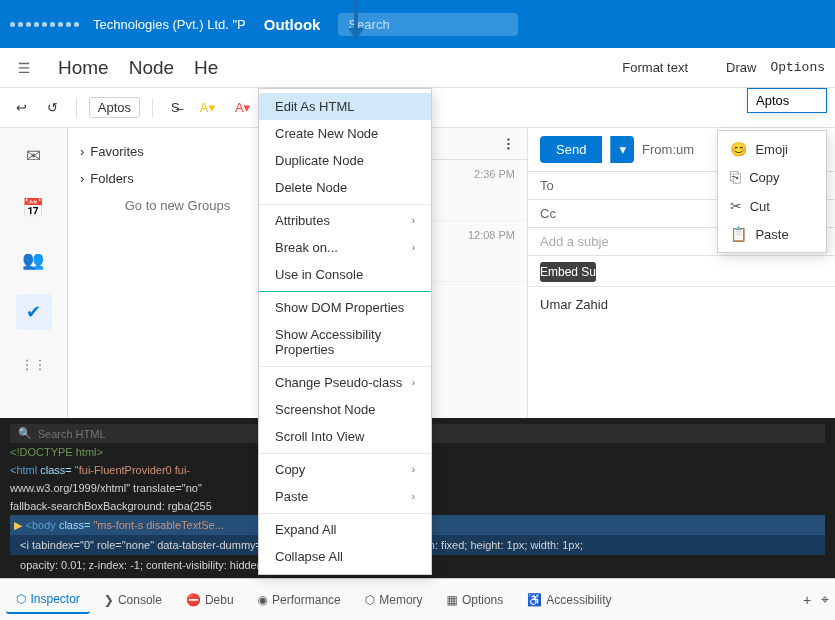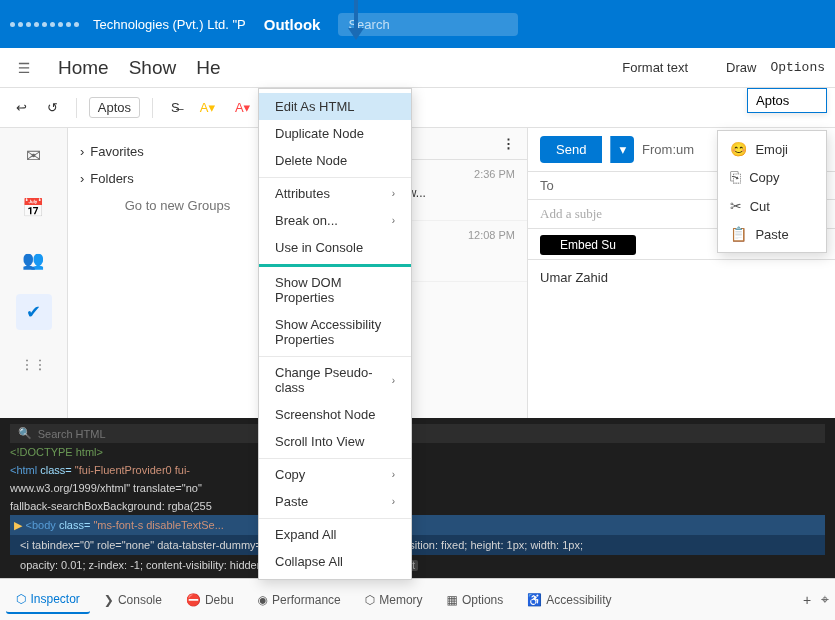--- a/index.html
+++ b/index.html
@@ -336,21 +336,21 @@
       <div class="dot"></div>
   </div>
   <span class="top-bar-title">Technologies (Pvt.) Ltd. "P</span>
   <span class="top-bar-outlook">Outlook</span>
   <input class="top-bar-search" type="text" placeholder="Search" style="">
 </div>
 
 <div class="nav-bar">
   <div class="sidebar-icon" style="width:28px;height:28px;font-size:14px;">☰</div>
   <span class="nav-item">Home</span>
-  <span class="nav-item">Show</span>
+  <span class="nav-item">Node</span>
   <span class="nav-item">He</span>
   <span style="margin-left:auto;display:flex;gap:14px;font-size:13px;color:#333;">
     <span style="cursor:pointer;">Format text</span>
     <span style="cursor:pointer;padding-left:24px;">Draw</span>
     <span style="cursor:pointer;font-family:Liberation Mono, monospace;">Options</span>
   </span>
 </div>
 
 <div class="toolbar">
   <button class="toolbar-btn">↩</button>
@@ -412,53 +412,59 @@
   <div class="email-compose">
     <div class="compose-header">
       <button class="send-btn">Send</button>
       <button class="send-dropdown">▾</button>
       <span class="from-label">From:um</span>
     </div>
     <div class="compose-to">
       <span class="compose-label">To</span>
     </div>
     <div class="compose-to">
-      <span style="font-size:13px;color:#aaa;font-family:Liberation Serif, serif;">Add a subje</span>
+      <span class="compose-label">Cc</span>
+    </div>
+    <div class="compose-to">
+      <span style="font-size:13px;color:#aaa;">Add a subje</span>
     </div>
     <div style="padding:6px 12px;border-bottom:1px solid #e0e0e0;">
-      <span style="background:#000000;color:white;padding:3px 20px;font-size:12px;cursor:pointer;border-radius:3px;">Embed Su</span>
+      <span style="background:#404040;color:white;padding:3px 0;font-size:12px;cursor:pointer;border-radius:3px;">Embed Su</span>
     </div>
     <div class="compose-body">
       <span>Umar Zahid</span>
     </div>
   </div>
 </div>
 
-<div class="font-dropdown" style="top:88px;left:258px;width:154px;z-index:800;">
+<div class="font-dropdown" style="top:88px;left:258px;width:174px;z-index:800;">
   <div class="font-dropdown-item active">
     <span>Edit As HTML</span>
+  </div>
+  <div class="font-dropdown-item">
+    <span>Create New Node</span>
   </div>
   <div class="font-dropdown-item">
     <span>Duplicate Node</span>
   </div>
   <div class="font-dropdown-item">
     <span>Delete Node</span>
   </div>
   <div class="font-dropdown-item" style="border-top:1px solid #e8e8e8;margin-top:3px;padding-top:8px;">
     <span>Attributes</span>
     <span class="font-dropdown-arrow">›</span>
   </div>
   <div class="font-dropdown-item">
     <span>Break on...</span>
     <span class="font-dropdown-arrow">›</span>
   </div>
   <div class="font-dropdown-item">
     <span>Use in Console</span>
   </div>
-  <div class="font-dropdown-item" style="border-top:3px solid #14b8a6;margin-top:3px;padding-top:8px;">
+  <div class="font-dropdown-item" style="border-top:1px solid #14b8a6;margin-top:3px;padding-top:8px;">
     <span>Show DOM Properties</span>
   </div>
   <div class="font-dropdown-item">
     <span>Show Accessibility Properties</span>
   </div>
   <div class="font-dropdown-item" style="border-top:1px solid #e8e8e8;margin-top:3px;padding-top:8px;">
     <span>Change Pseudo-class</span>
     <span class="font-dropdown-arrow">›</span>
   </div>
   <div class="font-dropdown-item">

